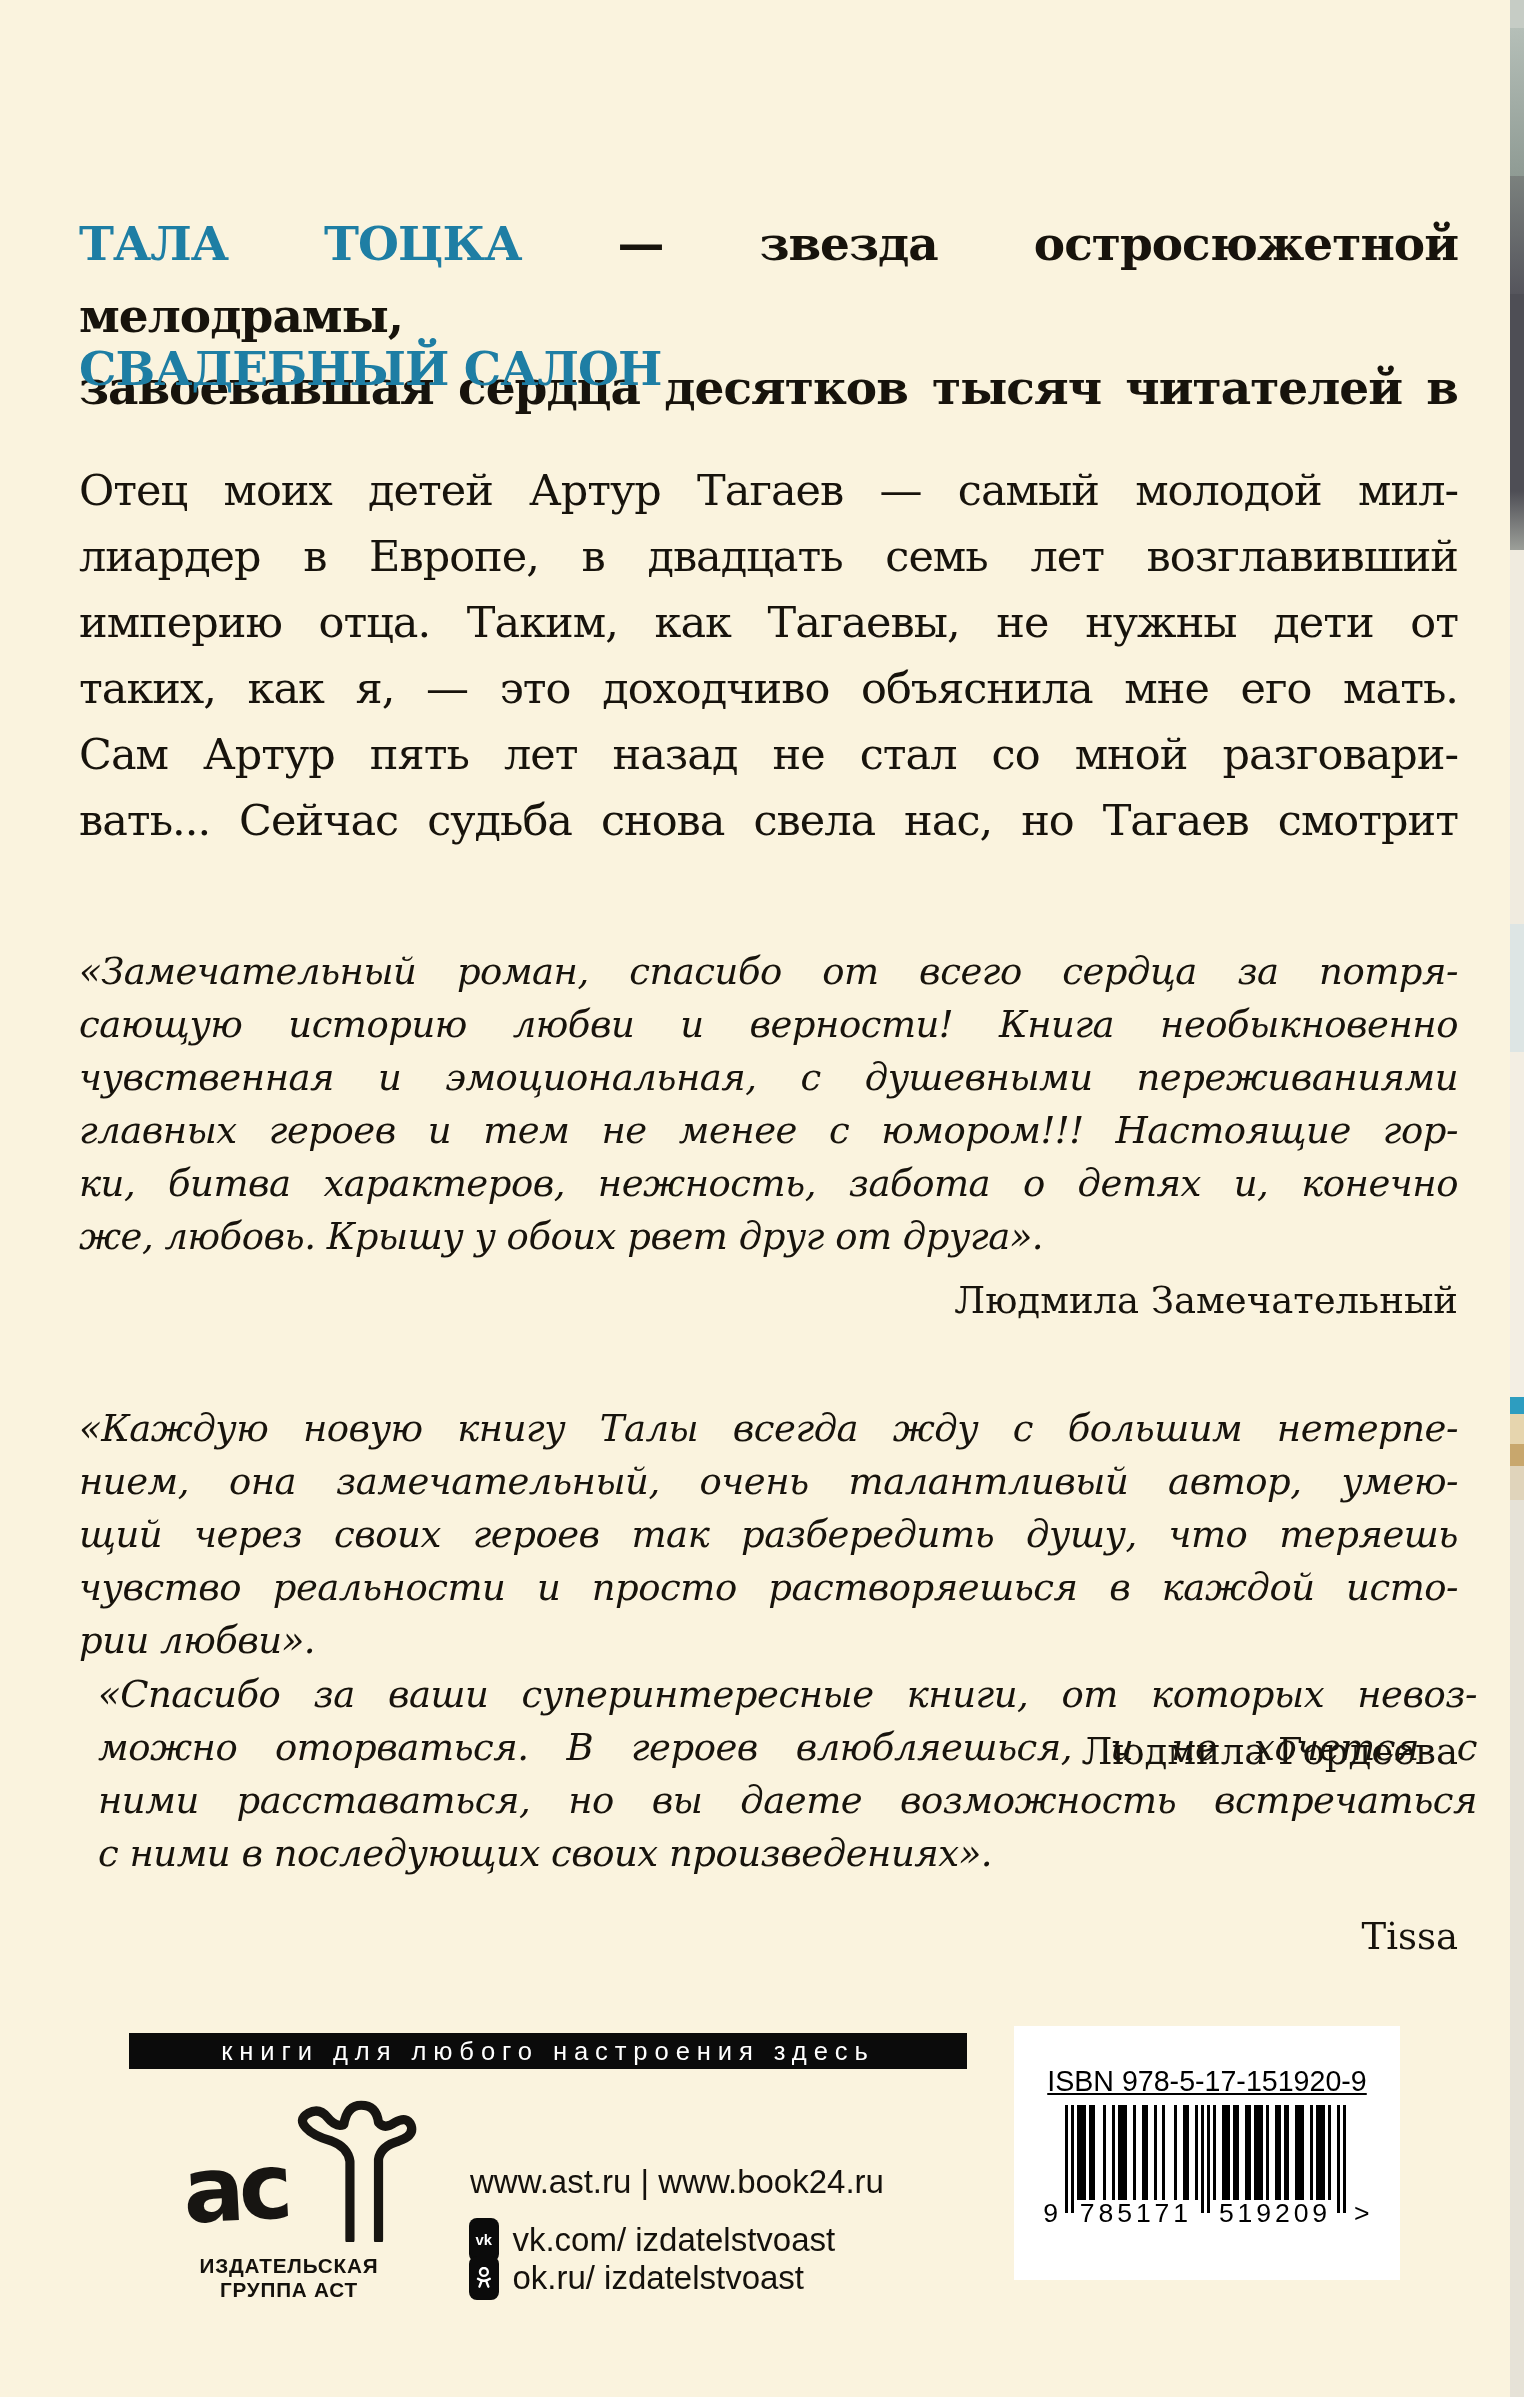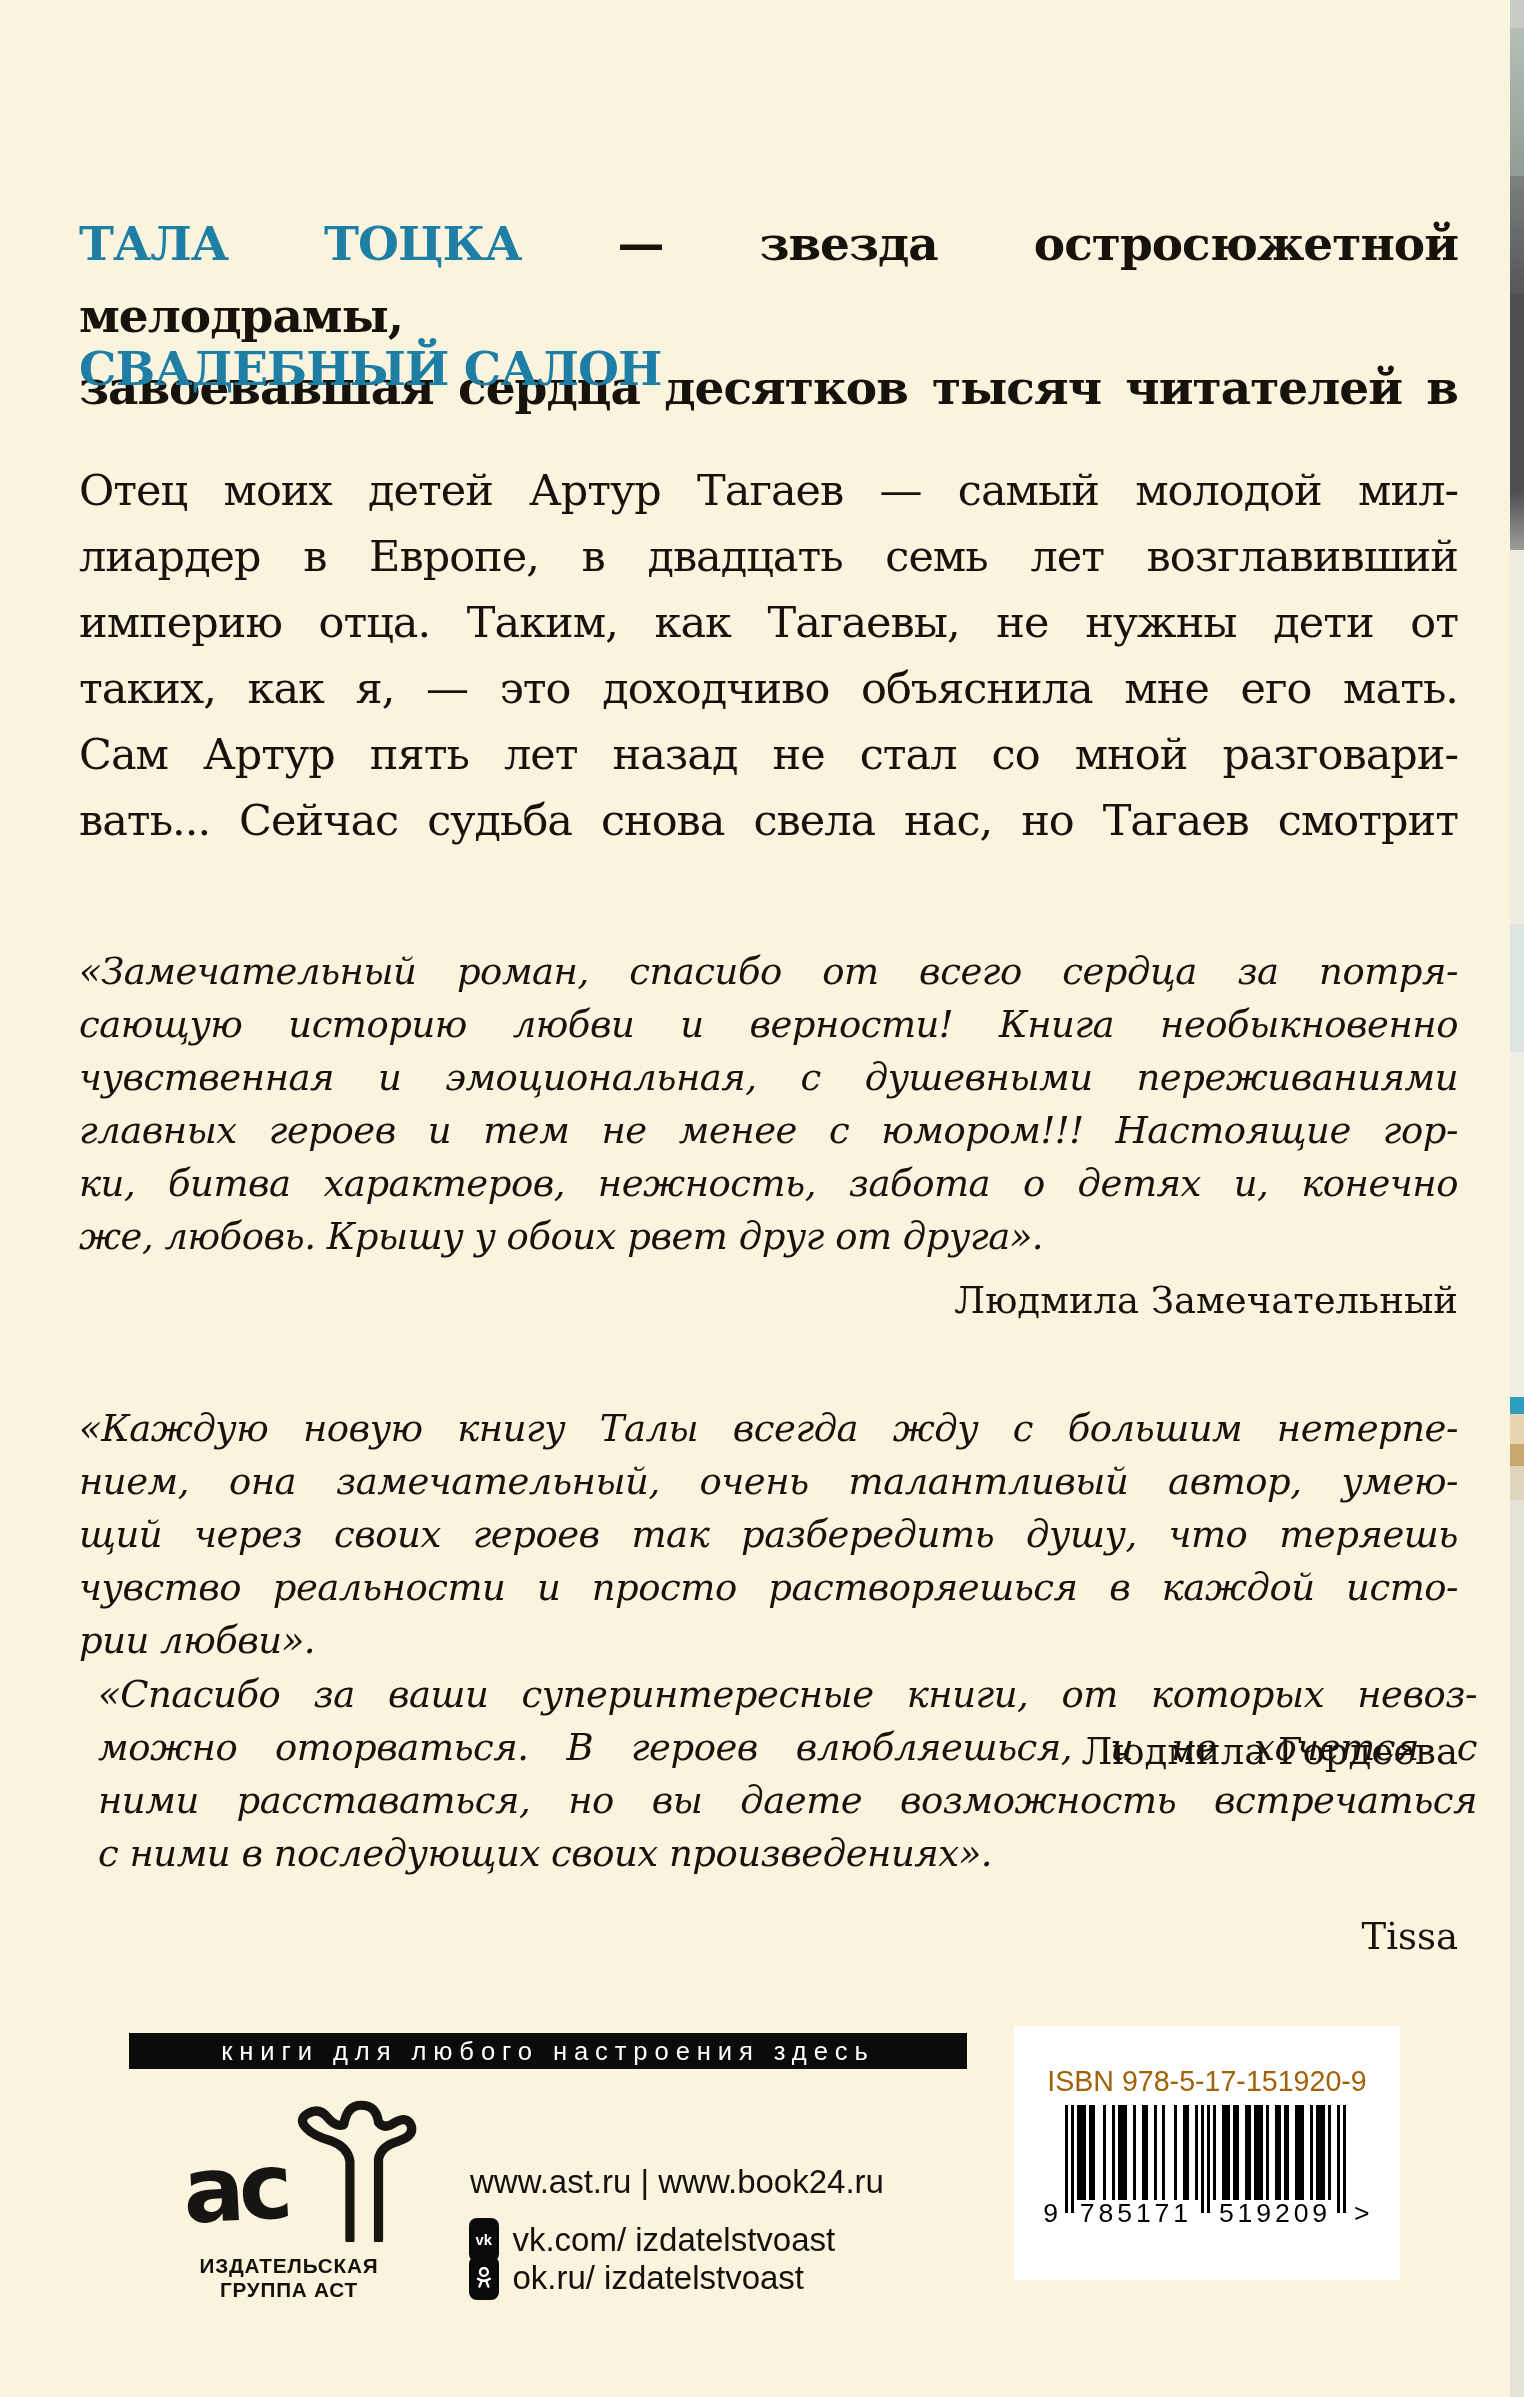--- a/index.html
+++ b/index.html
@@ -53,21 +53,21 @@
     width:29.6px;height:44px;background:#0B0B0B;border-radius:7.9px;
     display:flex;align-items:center;justify-content:center;flex:0 0 auto;
   }
   .sn-icon span{color:#fff;font-family:"Liberation Sans",sans-serif;font-size:14.8px;font-weight:bold;}
   .sn-text{font-size:33px;}
   .isbn-box{
     left:1014px;top:2026px;width:386px;height:254px;background:#FFFFFF;
   }
   .isbn-label{
     position:absolute;left:0;top:39px;width:100%;text-align:center;
-    font-family:"Liberation Sans",sans-serif;font-size:28.6px;color:#a16207;
+    font-family:"Liberation Sans",sans-serif;font-size:28.6px;color:#000000;text-decoration:underline;
   }
   .barcode{position:absolute;left:51px;top:79px;width:281px;height:138px;}
   .bars{display:flex;align-items:flex-start;height:110px;}
   .bc-m{width:3px;height:95px;background:transparent;}
   .bc-m.on{background:#000;}
   .bc-m.tall{height:108px;}
   .bc-digits{position:absolute;top:93px;left:0;width:100%;height:33px;
     font-family:"Liberation Sans",sans-serif;font-size:26.6px;color:#000;}
   .bc-digits span{position:absolute;top:0;}
   .bc-d-lead{left:-21.7px;}

